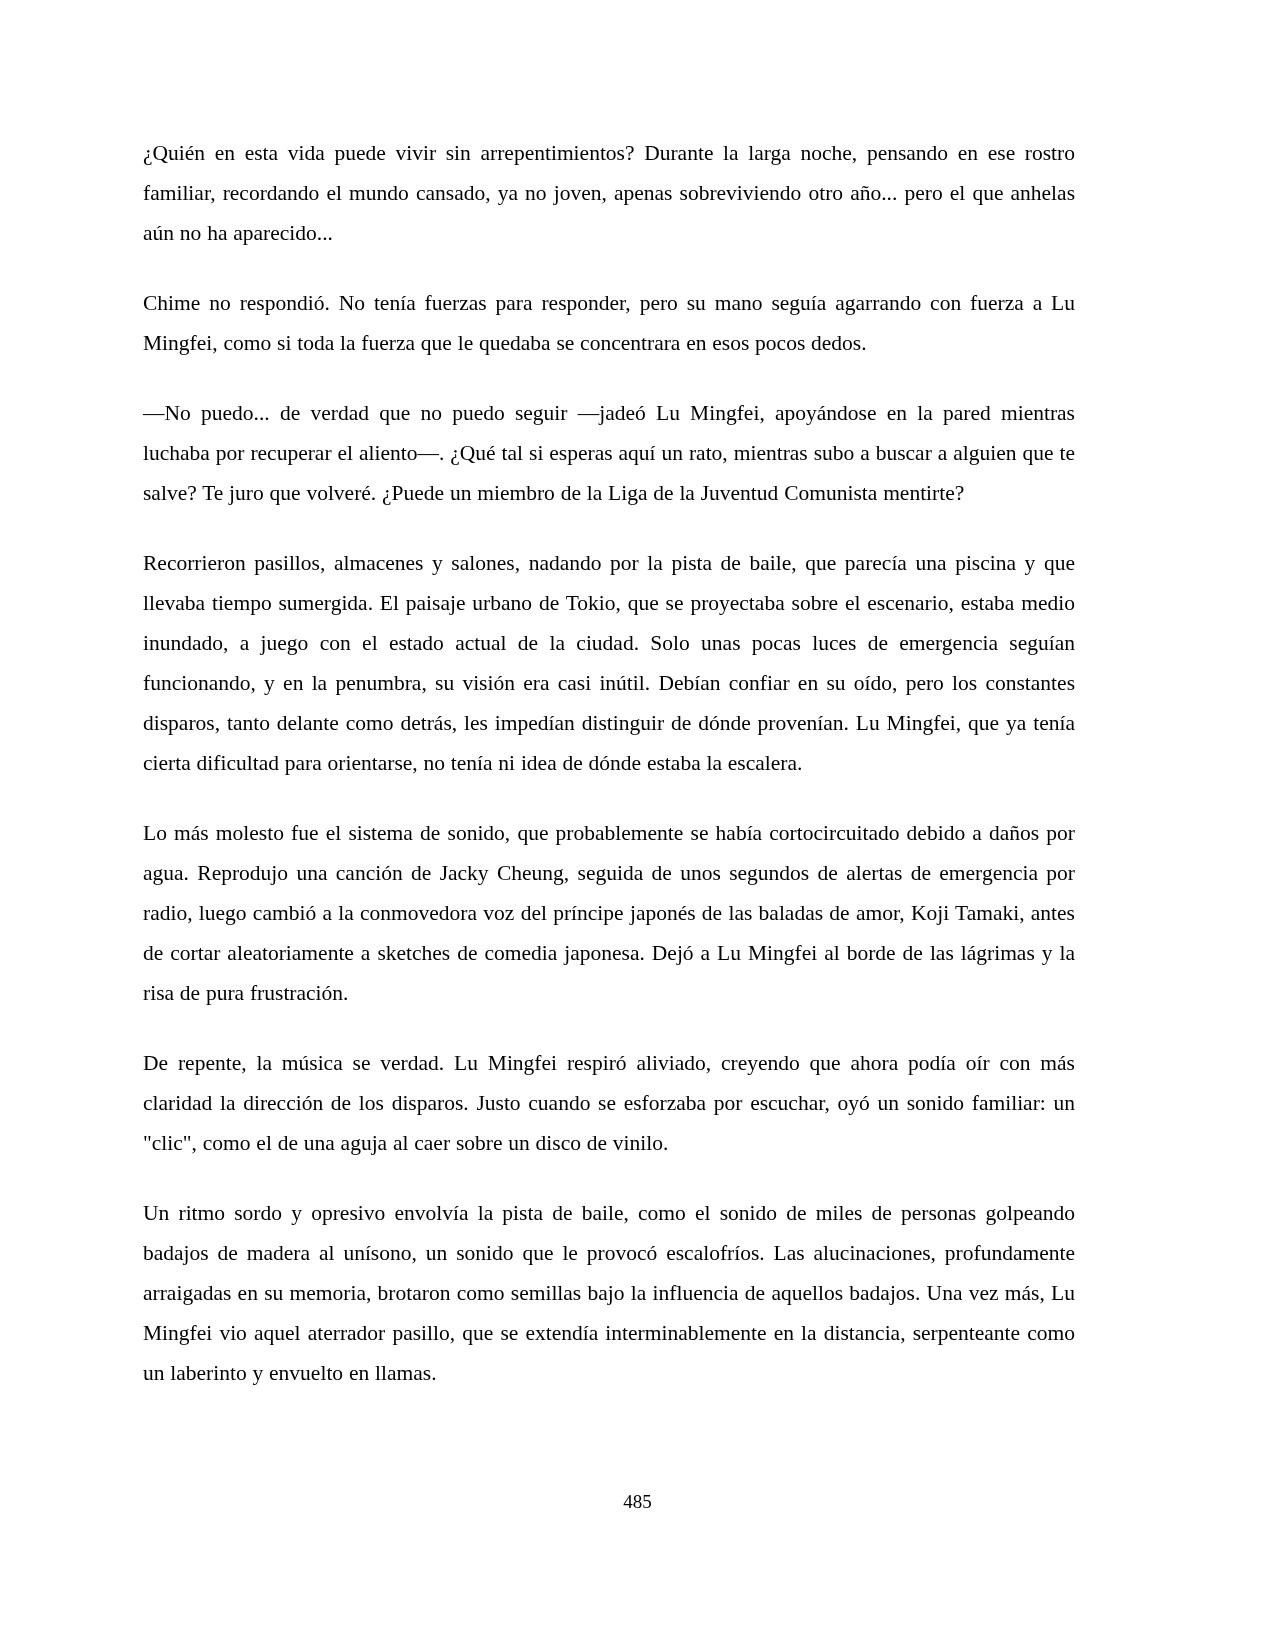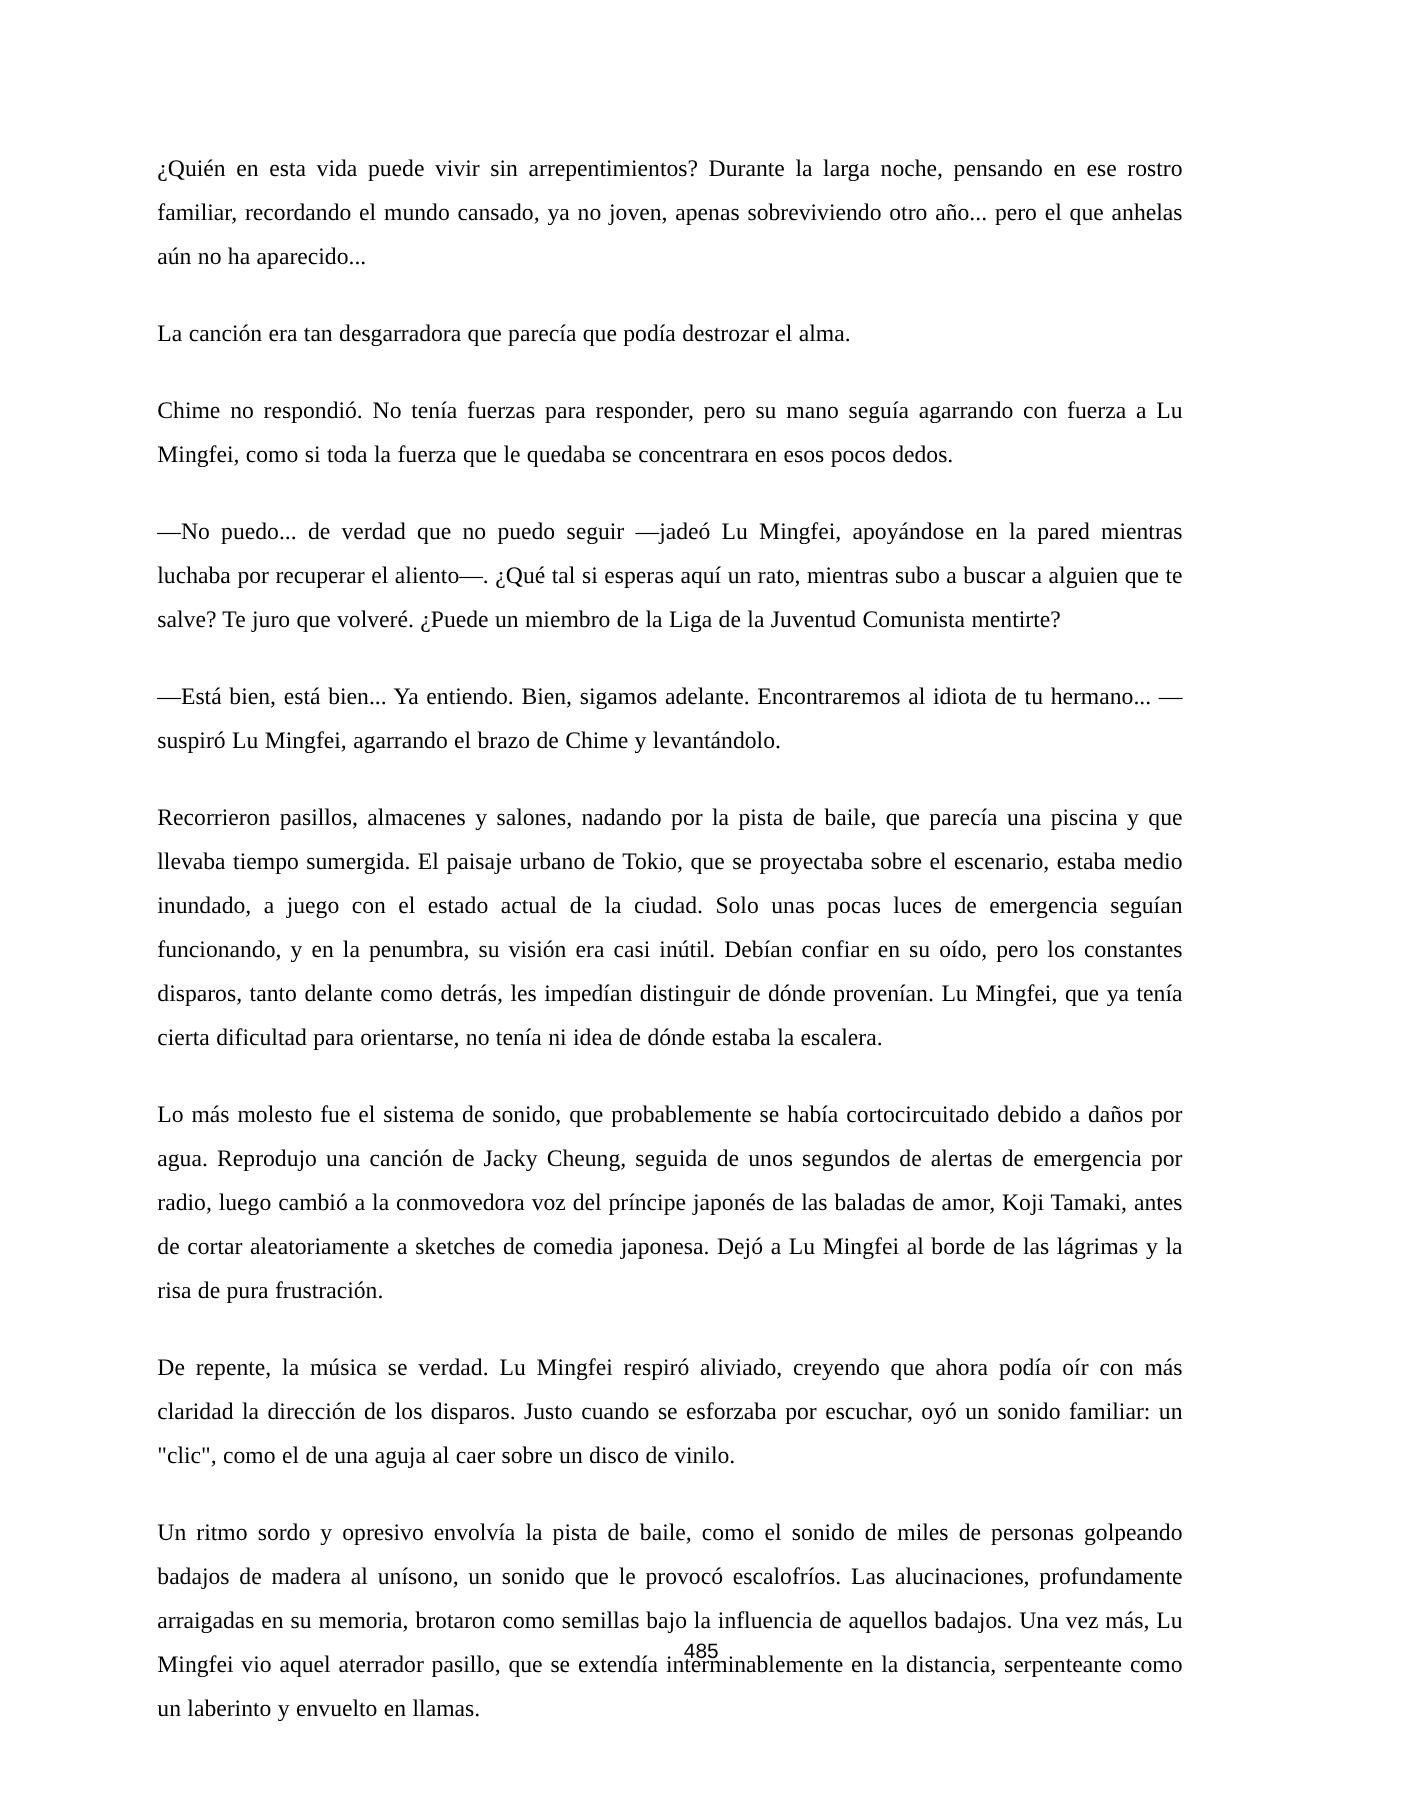--- a/index.html
+++ b/index.html
@@ -40,32 +40,30 @@
     margin-bottom: 16px;
   }
   .page-number {
     position: absolute;
     left: 0;
     right: 0;
     top: 1490px;
     text-align: center;
     font-size: 19px;
     line-height: 24px;
-    font-family: Liberation Sans, sans-serif;
+    font-family: Liberation Serif, serif;
   }
 </style>
 </head>
 <body>
 
 <div class="page">
   <div class="content">
     <p class="para">¿Quién en esta vida puede vivir sin arrepentimientos? Durante la larga noche, pensando en ese rostro familiar, recordando el mundo cansado, ya no joven, apenas sobreviviendo otro año... pero el que anhelas aún no ha aparecido...</p>
-    <p class="para">La canción era tan desgarradora que parecía que podía destrozar el alma.</p>
     <p class="para">Chime no respondió. No tenía fuerzas para responder, pero su mano seguía agarrando con fuerza a Lu Mingfei, como si toda la fuerza que le quedaba se concentrara en esos pocos dedos.</p>
     <p class="para">—No puedo... de verdad que no puedo seguir —jadeó Lu Mingfei, apoyándose en la pared mientras luchaba por recuperar el aliento—. ¿Qué tal si esperas aquí un rato, mientras subo a buscar a alguien que te salve? Te juro que volveré. ¿Puede un miembro de la Liga de la Juventud Comunista mentirte?</p>
-    <p class="para">—Está bien, está bien... Ya entiendo. Bien, sigamos adelante. Encontraremos al idiota de tu hermano... —suspiró Lu Mingfei, agarrando el brazo de Chime y levantándolo.</p>
     <p class="para">Recorrieron pasillos, almacenes y salones, nadando por la pista de baile, que parecía una piscina y que llevaba tiempo sumergida. El paisaje urbano de Tokio, que se proyectaba sobre el escenario, estaba medio inundado, a juego con el estado actual de la ciudad. Solo unas pocas luces de emergencia seguían funcionando, y en la penumbra, su visión era casi inútil. Debían confiar en su oído, pero los constantes disparos, tanto delante como detrás, les impedían distinguir de dónde provenían. Lu Mingfei, que ya tenía cierta dificultad para orientarse, no tenía ni idea de dónde estaba la escalera.</p>
     <p class="para">Lo más molesto fue el sistema de sonido, que probablemente se había cortocircuitado debido a daños por agua. Reprodujo una canción de Jacky Cheung, seguida de unos segundos de alertas de emergencia por radio, luego cambió a la conmovedora voz del príncipe japonés de las baladas de amor, Koji Tamaki, antes de cortar aleatoriamente a sketches de comedia japonesa. Dejó a Lu Mingfei al borde de las lágrimas y la risa de pura frustración.</p>
     <p class="para">De repente, la música se verdad. Lu Mingfei respiró aliviado, creyendo que ahora podía oír con más claridad la dirección de los disparos. Justo cuando se esforzaba por escuchar, oyó un sonido familiar: un "clic", como el de una aguja al caer sobre un disco de vinilo.</p>
     <p class="para">Un ritmo sordo y opresivo envolvía la pista de baile, como el sonido de miles de personas golpeando badajos de madera al unísono, un sonido que le provocó escalofríos. Las alucinaciones, profundamente arraigadas en su memoria, brotaron como semillas bajo la influencia de aquellos badajos. Una vez más, Lu Mingfei vio aquel aterrador pasillo, que se extendía interminablemente en la distancia, serpenteante como un laberinto y envuelto en llamas.</p>
   </div>
   <div class="page-number">485</div>
 </div>
 
 </body></html>

